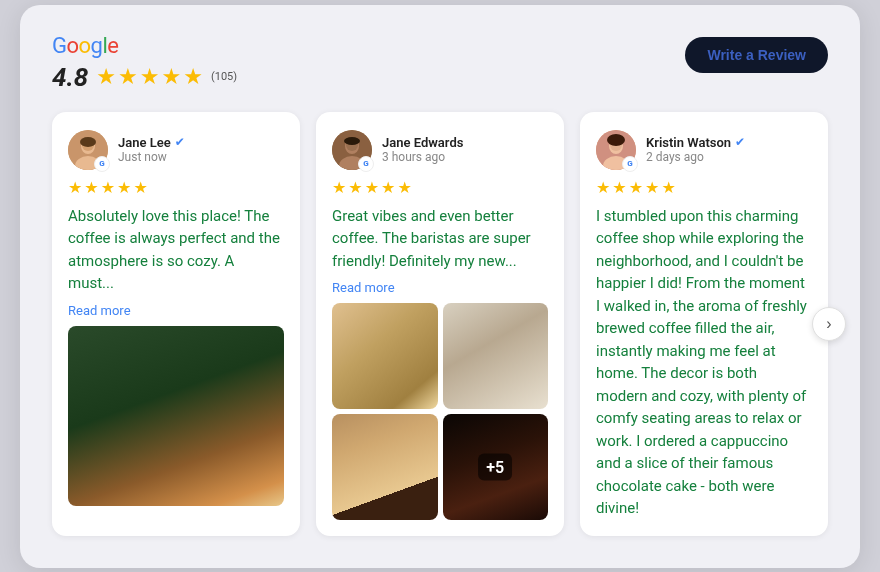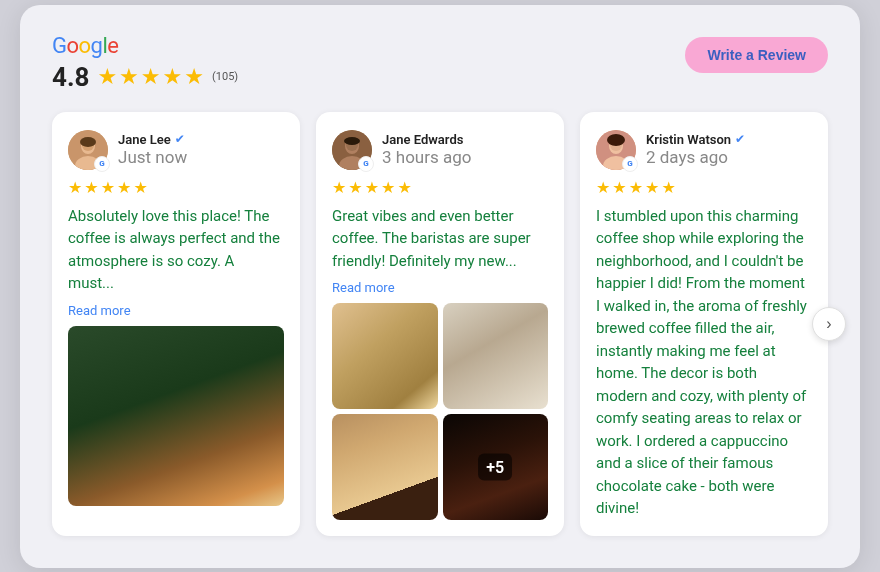--- a/index.html
+++ b/index.html
@@ -49,35 +49,36 @@
     }
     .rating-row {
       display: flex;
       align-items: center;
       gap: 8px;
     }
     .rating-number {
       font-size: 26px;
       font-weight: 700;
       color: #222;
+      font-style: italic;
     }
     .stars-row {
       display: flex;
       gap: 2px;
     }
     .star {
       color: #FBBC05;
       font-size: 22px;
     }
     .review-count {
       font-size: 11px;
       color: #555;
     }
     .write-review-btn {
-      background: #f9a8d4;
+      background: #0f172a;
       color: #3b5fc0;
       border: none;
       border-radius: 22px;
       padding: 10px 22px;
       font-size: 14px;
       font-weight: 600;
       cursor: pointer;
       white-space: nowrap;
       margin-top: 4px;
     }
@@ -144,21 +145,21 @@
     .reviewer-name {
       font-size: 13px;
       font-weight: 600;
       color: #222;
     }
     .verified-icon {
       color: #4285F4;
       font-size: 12px;
     }
     .review-time {
-      font-size: 17px;
+      font-size: 12px;
       color: #888;
     }
     .card-stars {
       display: flex;
       gap: 2px;
     }
     .card-star {
       color: #FBBC05;
       font-size: 16px;
     }

